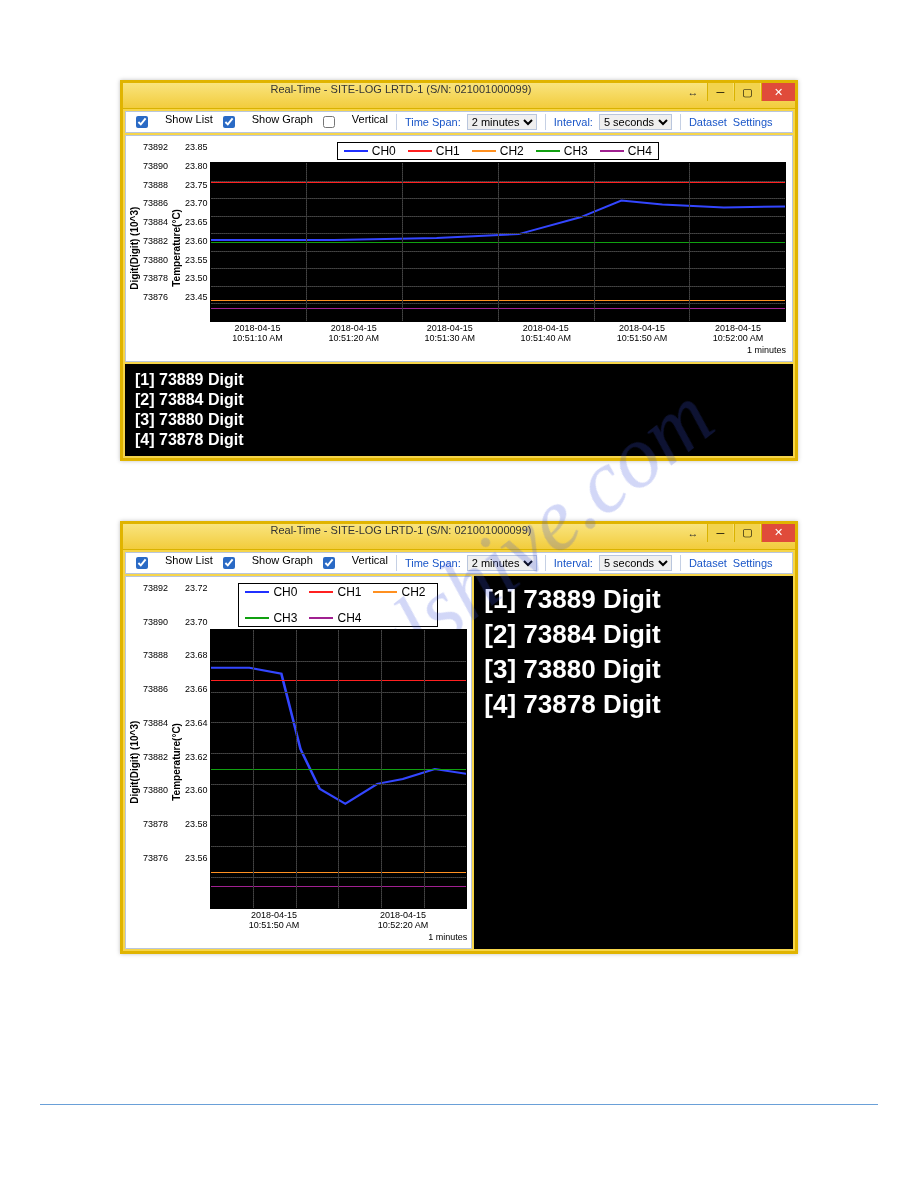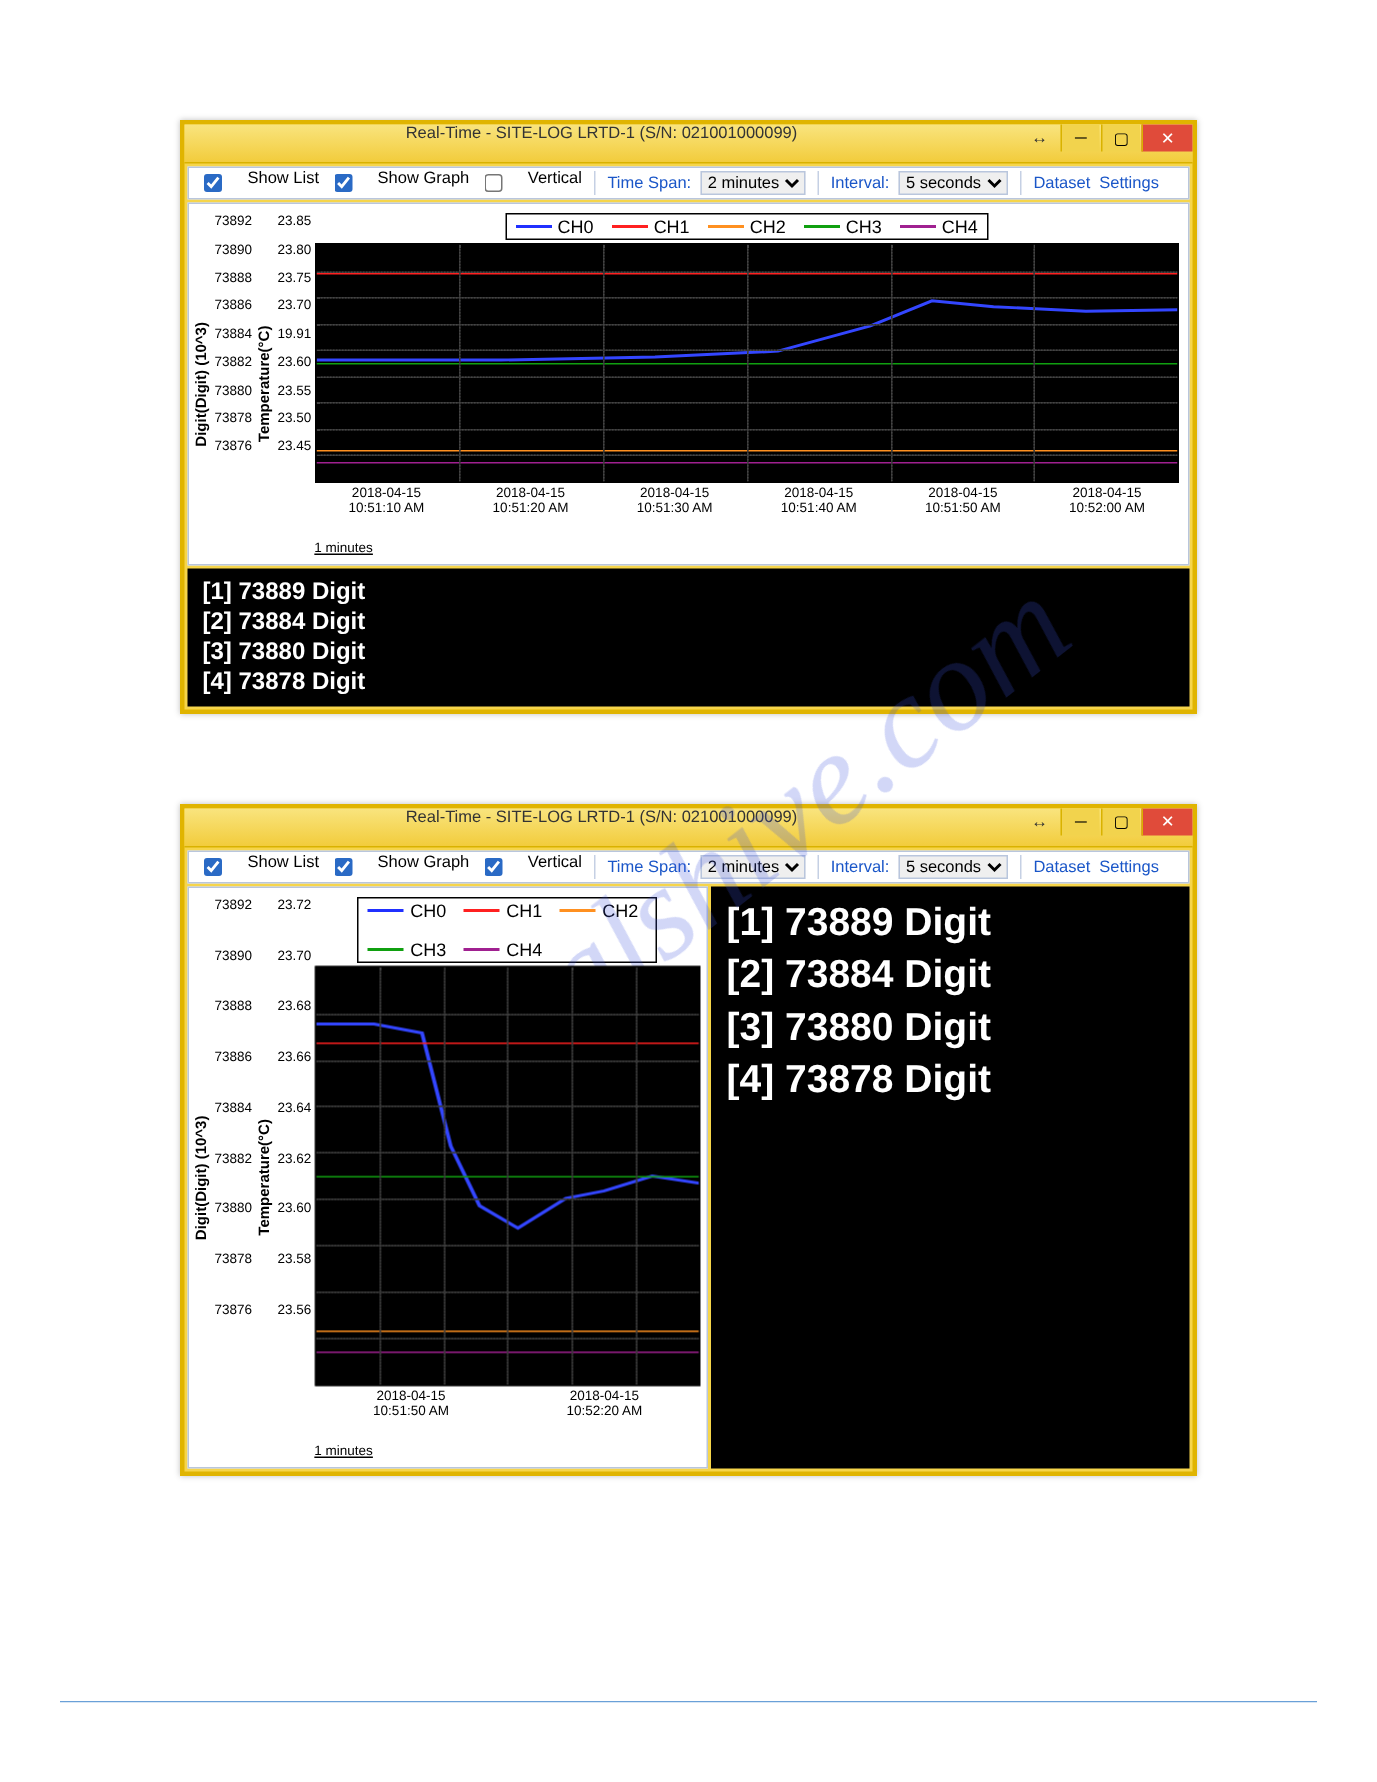--- a/index.html
+++ b/index.html
@@ -116,21 +116,21 @@
   .plot .series-line{ position:absolute; left:0; right:0; height:0; }
   .x-ticks {
     display:flex;
     justify-content:space-between;
     font-size:9px;
     color:#000;
     margin-top:2px;
     text-align:center;
   }
   .x-ticks div{ flex:1; line-height:1.1;}
-  .x-sub { text-align:left; font-size:9px; color:#000; margin-top:16px;text-decoration:underline;}
+  .x-sub { text-align:right; font-size:9px; color:#000; margin-top:1px;}
   .readings {
     background:#000;
     color:#fff;
     font-weight:bold;
     padding:6px 10px;
     margin:0 2px 2px 2px;
     font-size:16px;
     line-height:1.25;
     font-family:"Segoe UI", Arial, sans-serif;
   }
@@ -226,21 +226,21 @@
             <div>73876</div>
           </div>
     </div>
     <div class="y-outer">
       <div class="y-label">Temperature(°C)</div>
       <div class="y-ticks" style="height:160px" id="w0y2">
             <div>23.85</div>
             <div>23.80</div>
             <div>23.75</div>
             <div>23.70</div>
-            <div>19.91</div>
+            <div>23.65</div>
             <div>23.60</div>
             <div>23.55</div>
             <div>23.50</div>
             <div>23.45</div>
           </div>
     </div>
     <div class="plot-col">
       <div class="legend-strip" id="w0leg">
             <span class="legend-item">
               <span class="lswatch" style="border-color:#2030ff"></span>

